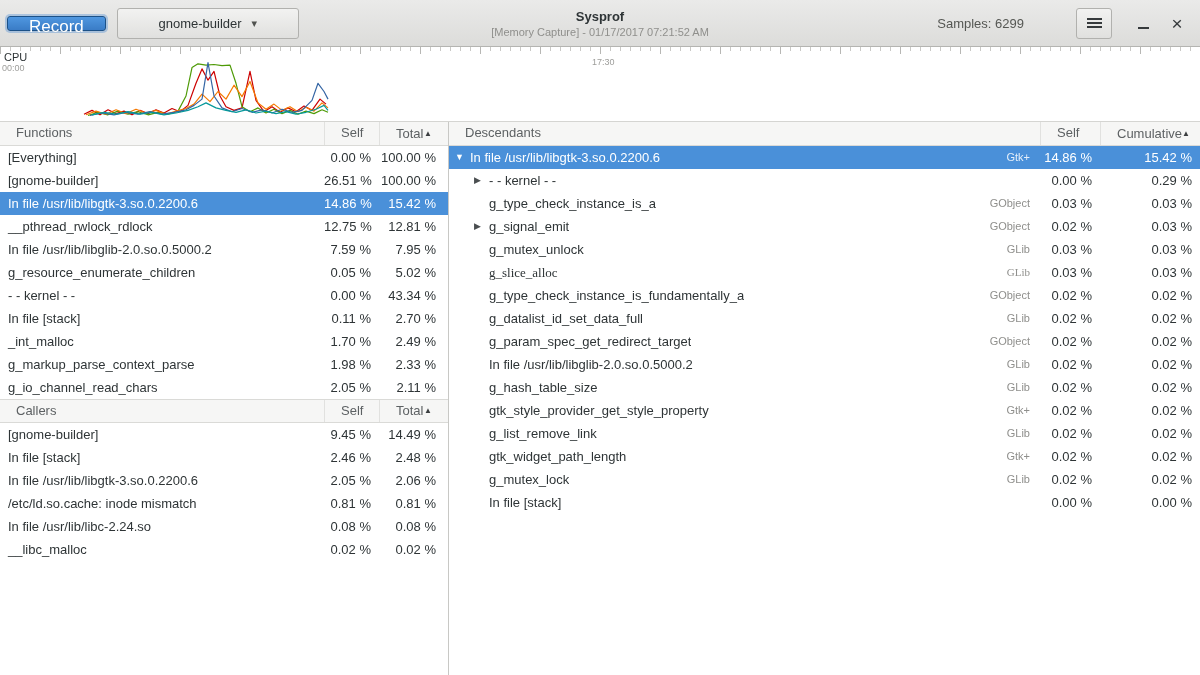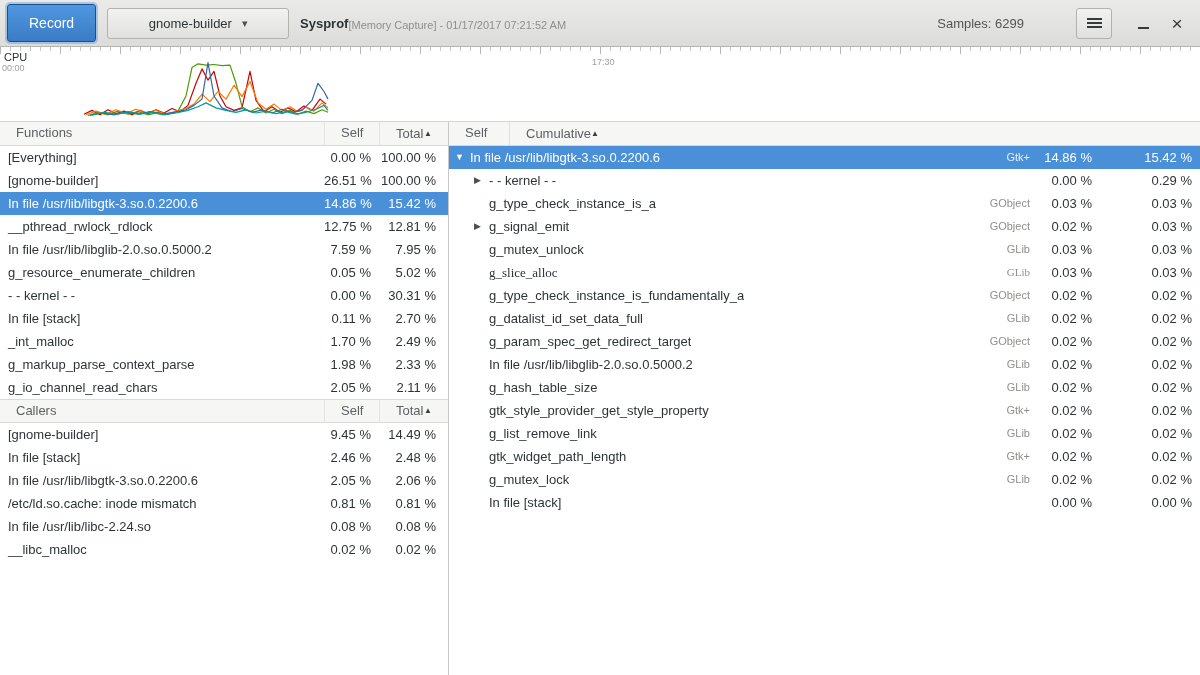--- a/index.html
+++ b/index.html
@@ -17,48 +17,48 @@
     height: 47px;
     display: flex;
     align-items: center;
     background: linear-gradient(to bottom, #eaeae9, #dedeld 90%, #dadad8);
     background: linear-gradient(to bottom, #eaeae9, #dcdcda);
     border-bottom: 1px solid #b4b4b1;
     position: relative;
   }
   .record-btn {
     margin-left: 7px;
-    height: 38px;
+    height: 15px;
     padding: 0 21px;
     background: linear-gradient(to bottom, #4f97e0, #3a7cc6);
     border: 1px solid #1c5187;
     border-radius: 3px;
     box-shadow: 0 0 0 2px rgba(62,132,210,0.35);
     color: #ffffff;
-    font-size: 14px;
+    font-size: 17px;
   }
   .target-btn {
     margin-left: 11px;
     height: 31px;
     width: 182px;
     background: linear-gradient(to bottom, #f2f2f1, #e0e0de);
     border: 1px solid #b1b1ae;
     border-radius: 3px;
     display: flex;
     align-items: center;
     justify-content: center;
     gap: 10px;
   }
   .dd-arrow { font-size: 11px; color: #50524f; }
   .titlebox {
     position: absolute;
     left: 300px; right: 300px;
     top: 0; height: 47px;
-    display: flex; flex-direction: row;
-    align-items: center; 
+    display: flex; flex-direction: column;
+    align-items: center; justify-content: center;
     pointer-events: none;
   }
   .title { font-weight: bold; font-size: 13px; color: #2e3436; }
   .subtitle { font-size: 11px; color: #8f8f8c; margin-top: 2px; }
   .hb-right { margin-left: auto; display: flex; align-items: center; }
   .samples { color: #555753; margin-right: 52px; }
   .menu-btn {
     width: 36px; height: 31px;
     background: linear-gradient(to bottom, #f2f2f1, #e0e0de);
     border: 1px solid #b1b1ae;
@@ -216,21 +216,21 @@
             <div class="cell cell-total">7.95 %</div>
           </div>
           <div class="trow">
             <div class="cell cell-name">g_resource_enumerate_children</div>
             <div class="cell cell-self">0.05 %</div>
             <div class="cell cell-total">5.02 %</div>
           </div>
           <div class="trow">
             <div class="cell cell-name">- - kernel - -</div>
             <div class="cell cell-self">0.00 %</div>
-            <div class="cell cell-total">30.31 %</div>
+            <div class="cell cell-total">43.34 %</div>
           </div>
           <div class="trow">
             <div class="cell cell-name">In file [stack]</div>
             <div class="cell cell-self">0.11 %</div>
             <div class="cell cell-total">2.70 %</div>
           </div>
           <div class="trow">
             <div class="cell cell-name">_int_malloc</div>
             <div class="cell cell-self">1.70 %</div>
             <div class="cell cell-total">2.49 %</div>
@@ -288,20 +288,21 @@
             <div class="cell cell-self">0.02 %</div>
             <div class="cell cell-total">0.02 %</div>
           </div>
         </div>
     </section>
   </div>
 
   <div class="right-pane">
     <section>
       <div class="thead">
+        <div class="th th-name">Descendants</div>
         <div class="th th-dself">Self</div>
         <div class="th th-dcum">
           <span>Cumulative</span>
           <span class="sort">▲</span>
         </div>
       </div>
       <div id="descendants-rows">
           <div class="trow selected">
             <div class="cell cell-dname" style="padding-left: 6px;">
               <div class="expander">▼</div>

